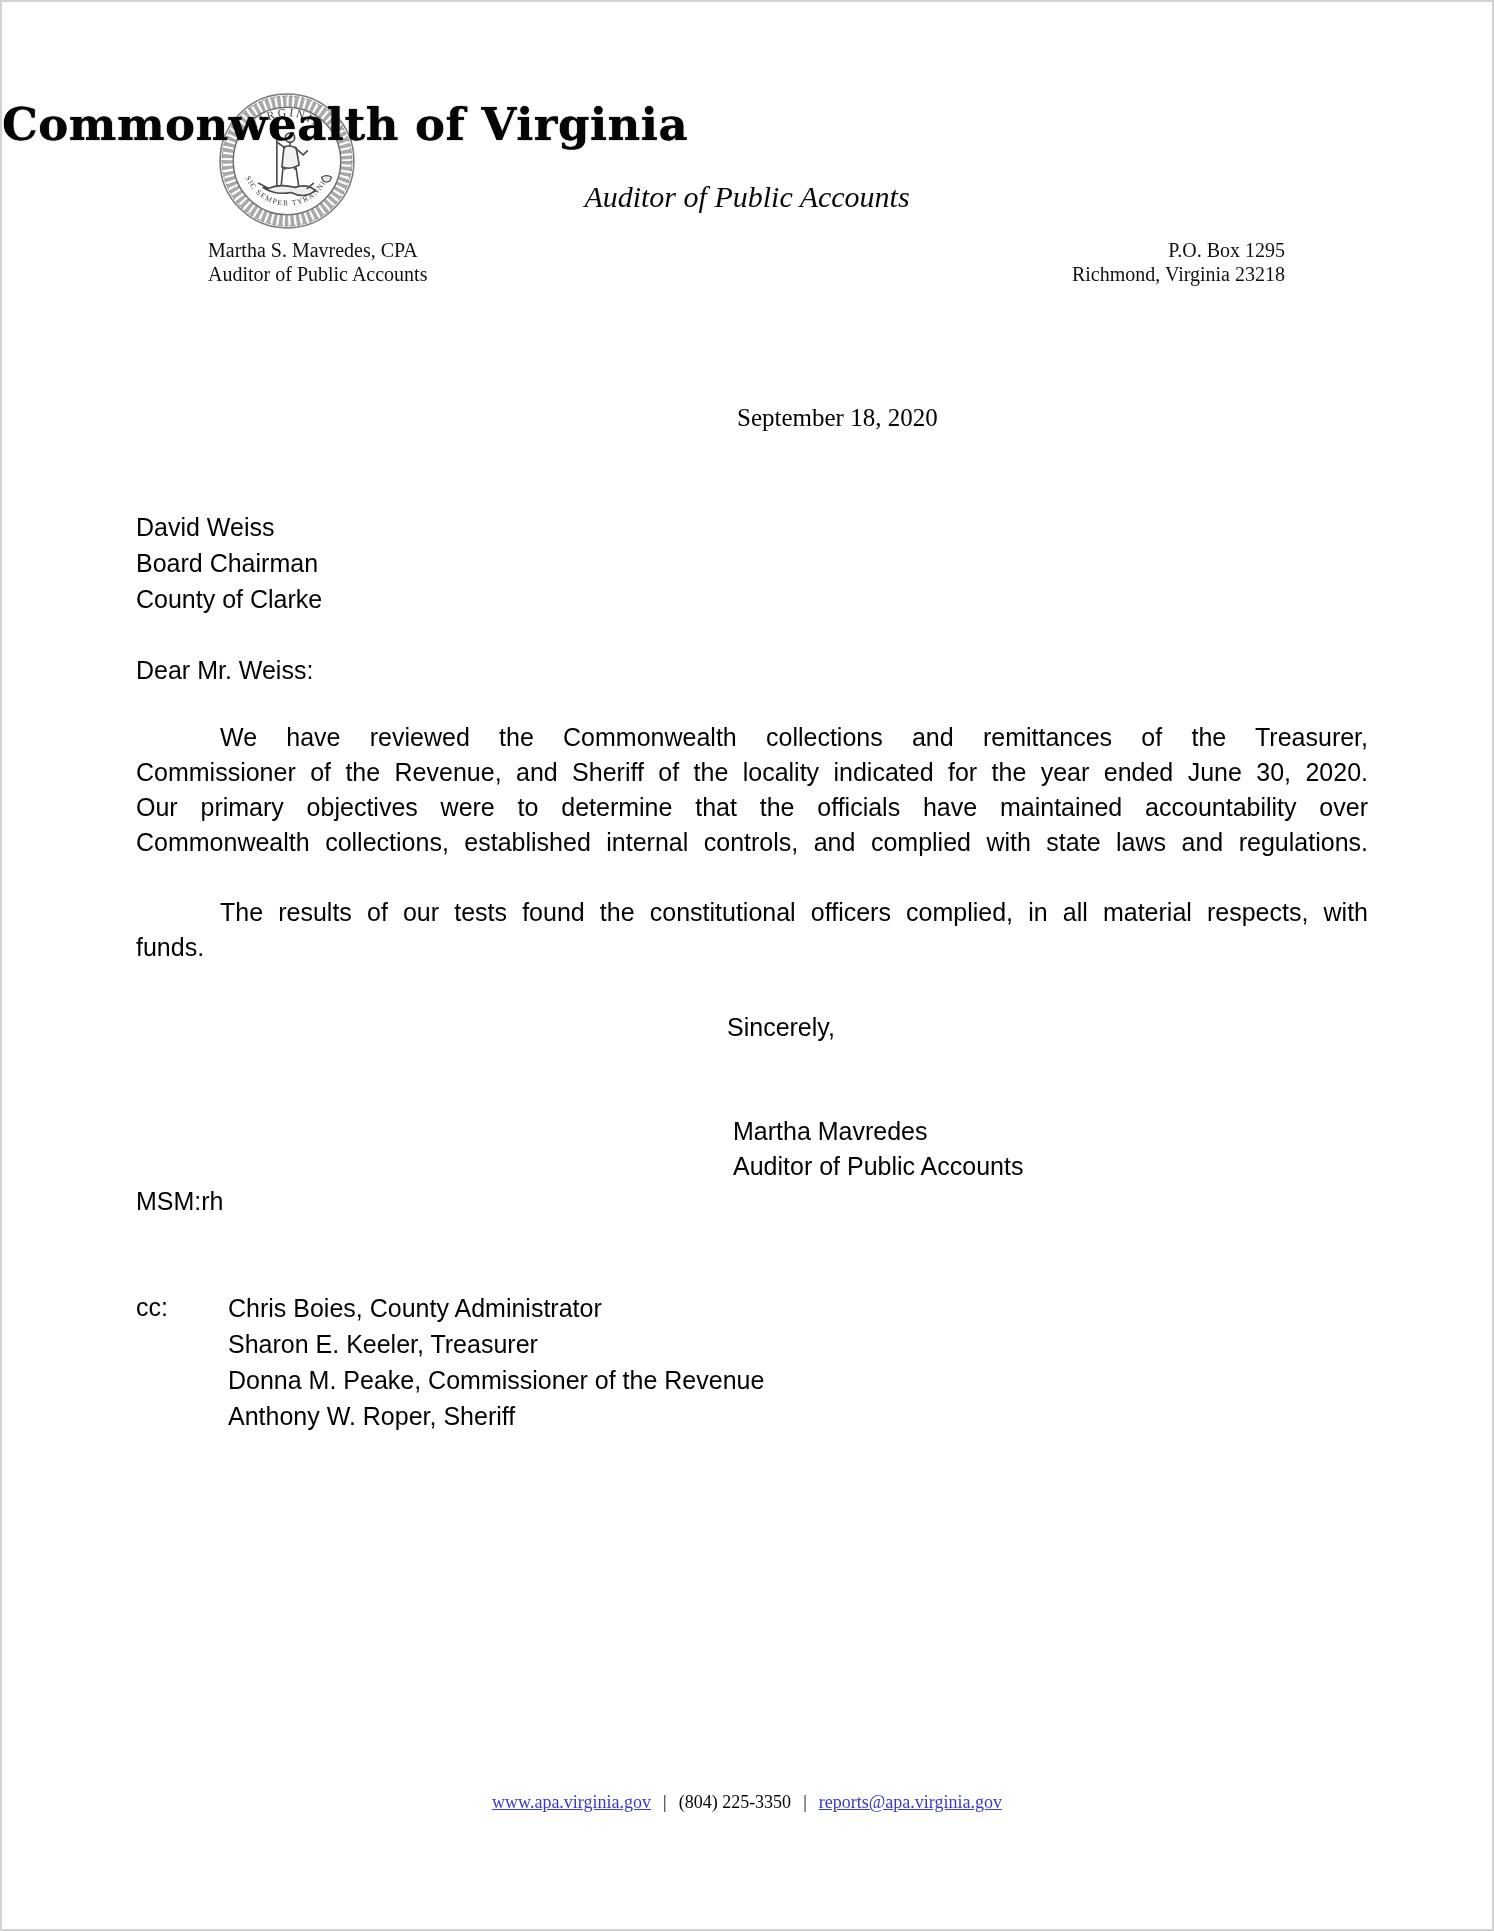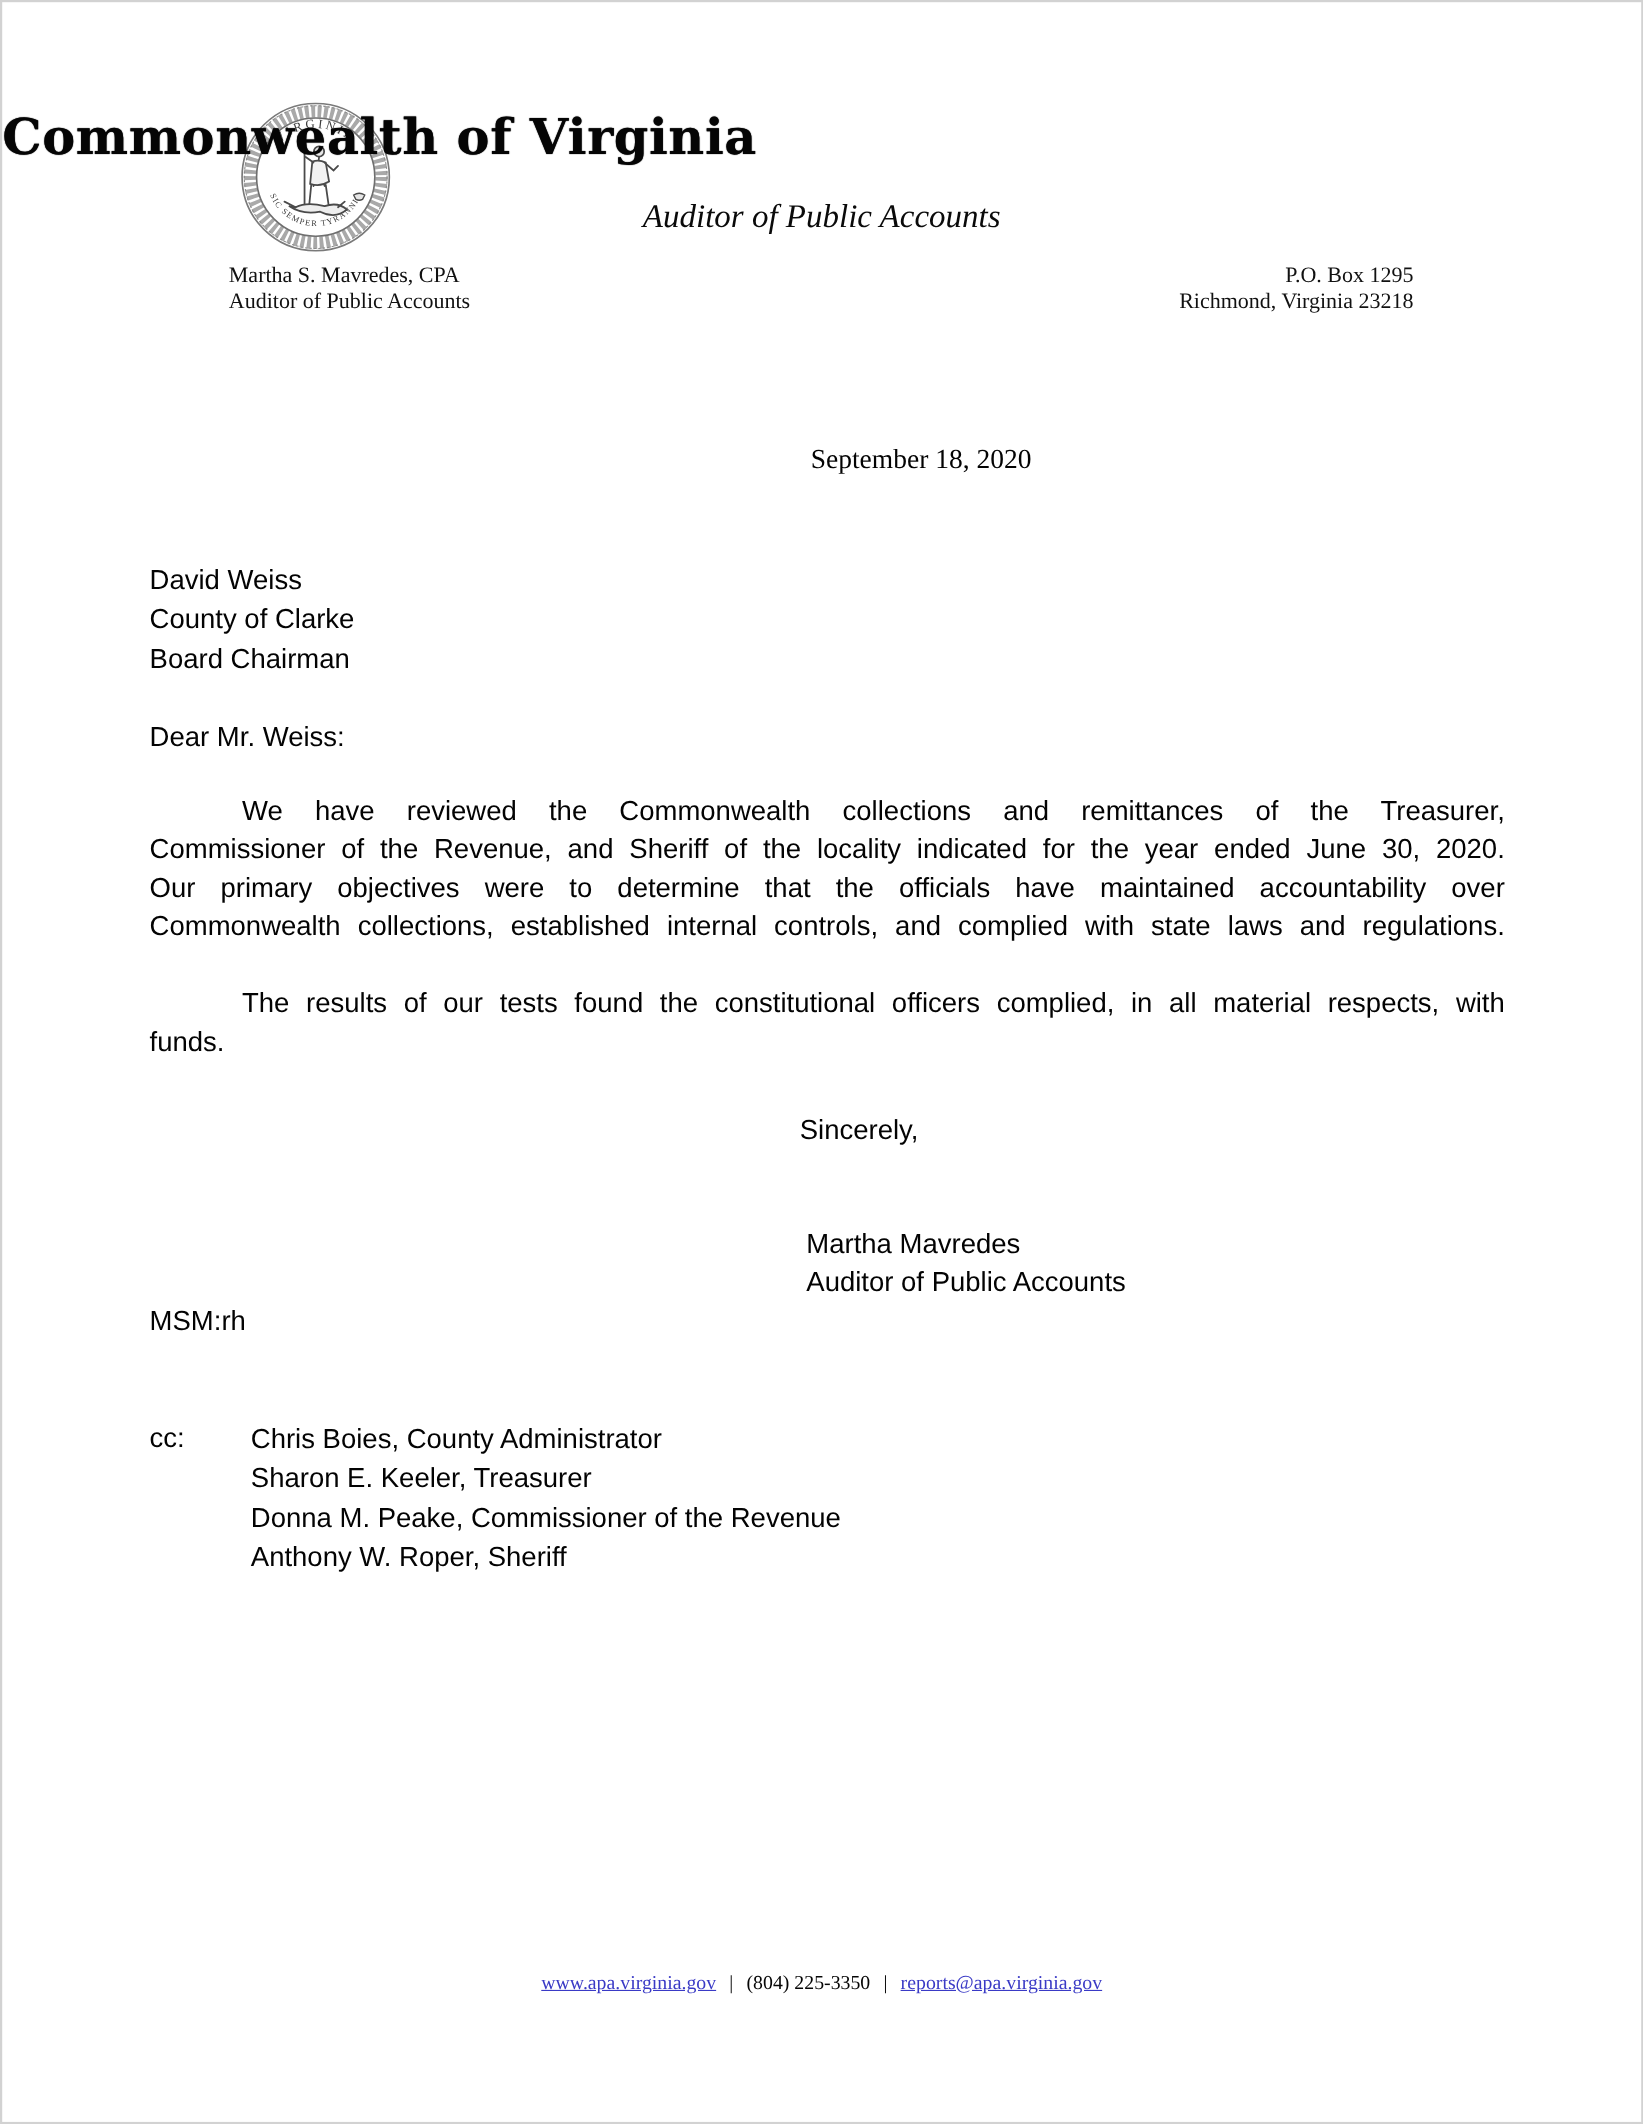--- a/index.html
+++ b/index.html
@@ -99,22 +99,22 @@
     <div>P.O. Box 1295</div>
     <div>Richmond, Virginia 23218</div>
   </div>
 
   <div class="letter">
 
     <div class="date-line">September 18, 2020</div>
 
     <div class="recipient">
       <div>David Weiss</div>
+      <div>Board Chairman</div>
       <div>County of Clarke</div>
-      <div>Board Chairman</div>
     </div>
 
     <div class="salutation">Dear Mr. Weiss:</div>
 
     <div class="para">
       <div class="line just first-indent">We have reviewed the Commonwealth collections and remittances of the Treasurer,</div>
       <div class="line just">Commissioner of the Revenue, and Sheriff of the locality indicated for the year ended June 30, 2020.</div>
       <div class="line just">Our primary objectives were to determine that the officials have maintained accountability over</div>
       <div class="line just">Commonwealth collections, established internal controls, and complied with state laws and regulations.</div>
     </div>

